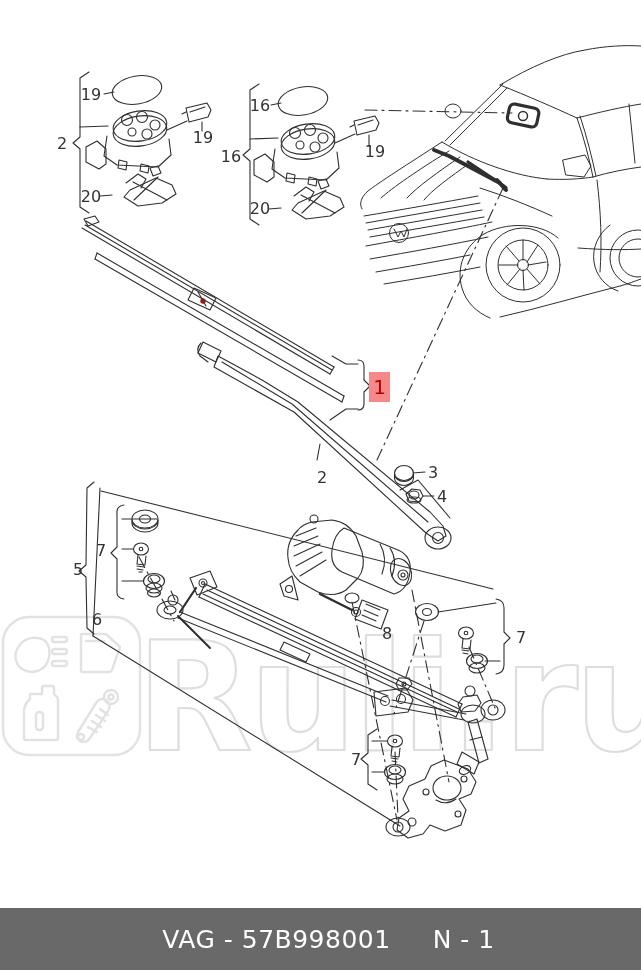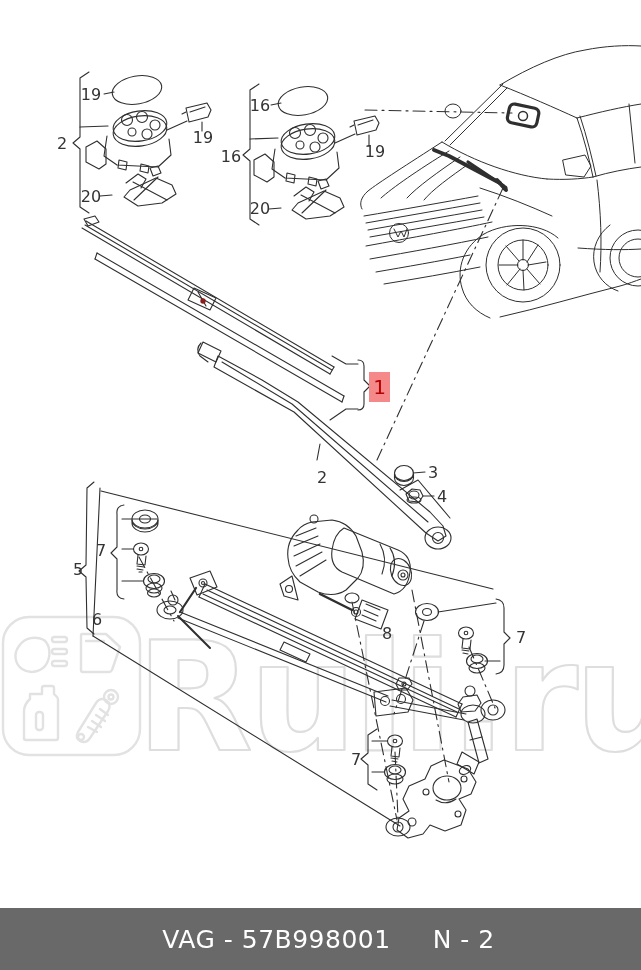--- a/index.html
+++ b/index.html
@@ -388,16 +388,16 @@
   <div class="callout" style="left:101px;top:551px">7</div>
   <div class="callout" style="left:97px;top:620px">6</div>
   <div class="callout" style="left:387px;top:634px">8</div>
   <div class="callout" style="left:521px;top:638px">7</div>
   <div class="callout" style="left:356px;top:760px">7</div>
 
   <div class="callout-red">1</div>
 
   <div class="footer">
     <span>VAG - 57B998001</span>
-    <span>N - 2</span>
+    <span>N - 1</span>
   </div>
 
 </div>
 
 </body></html>

